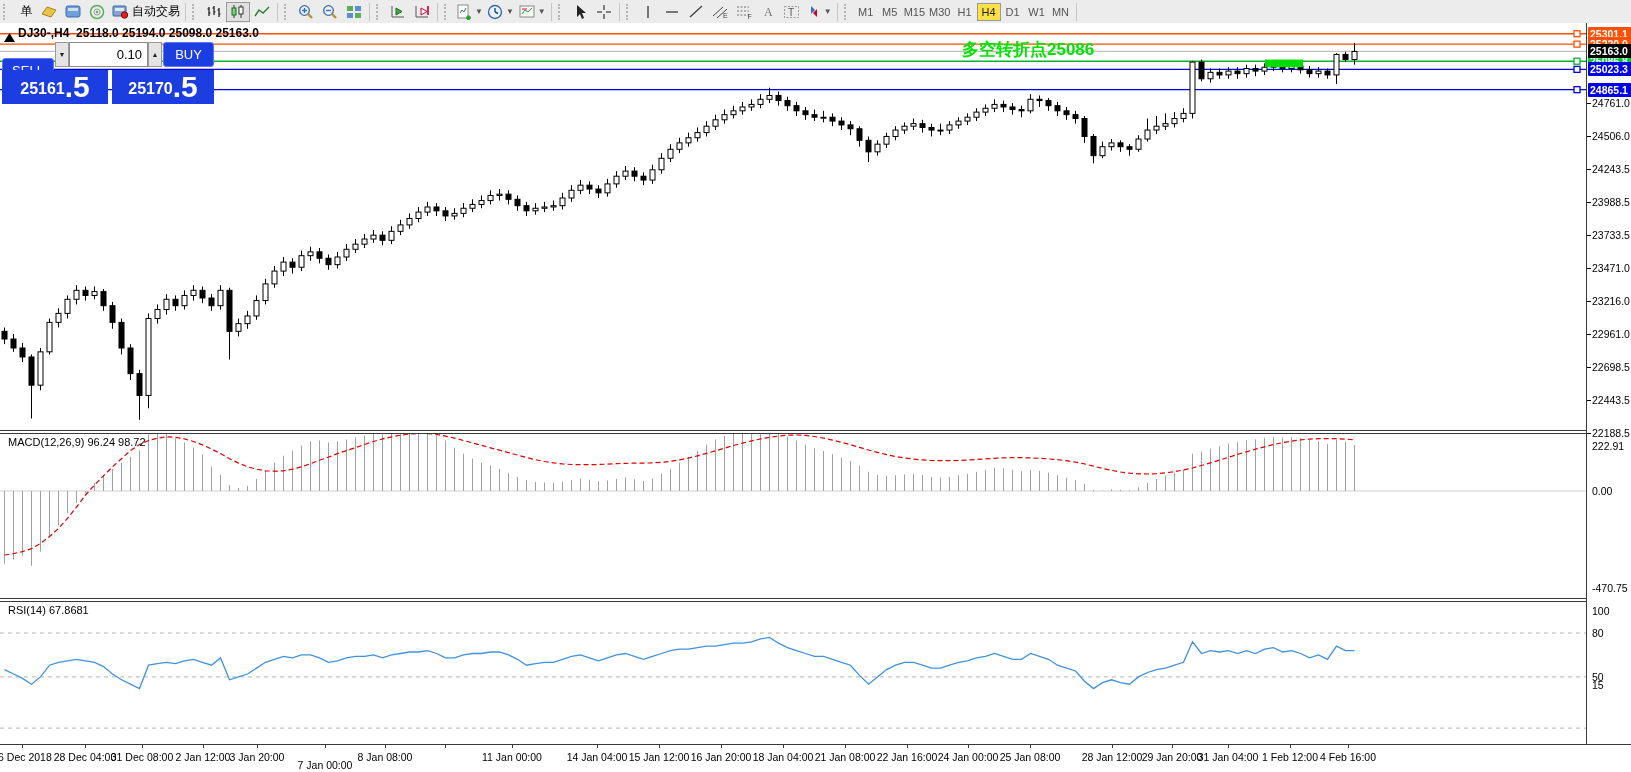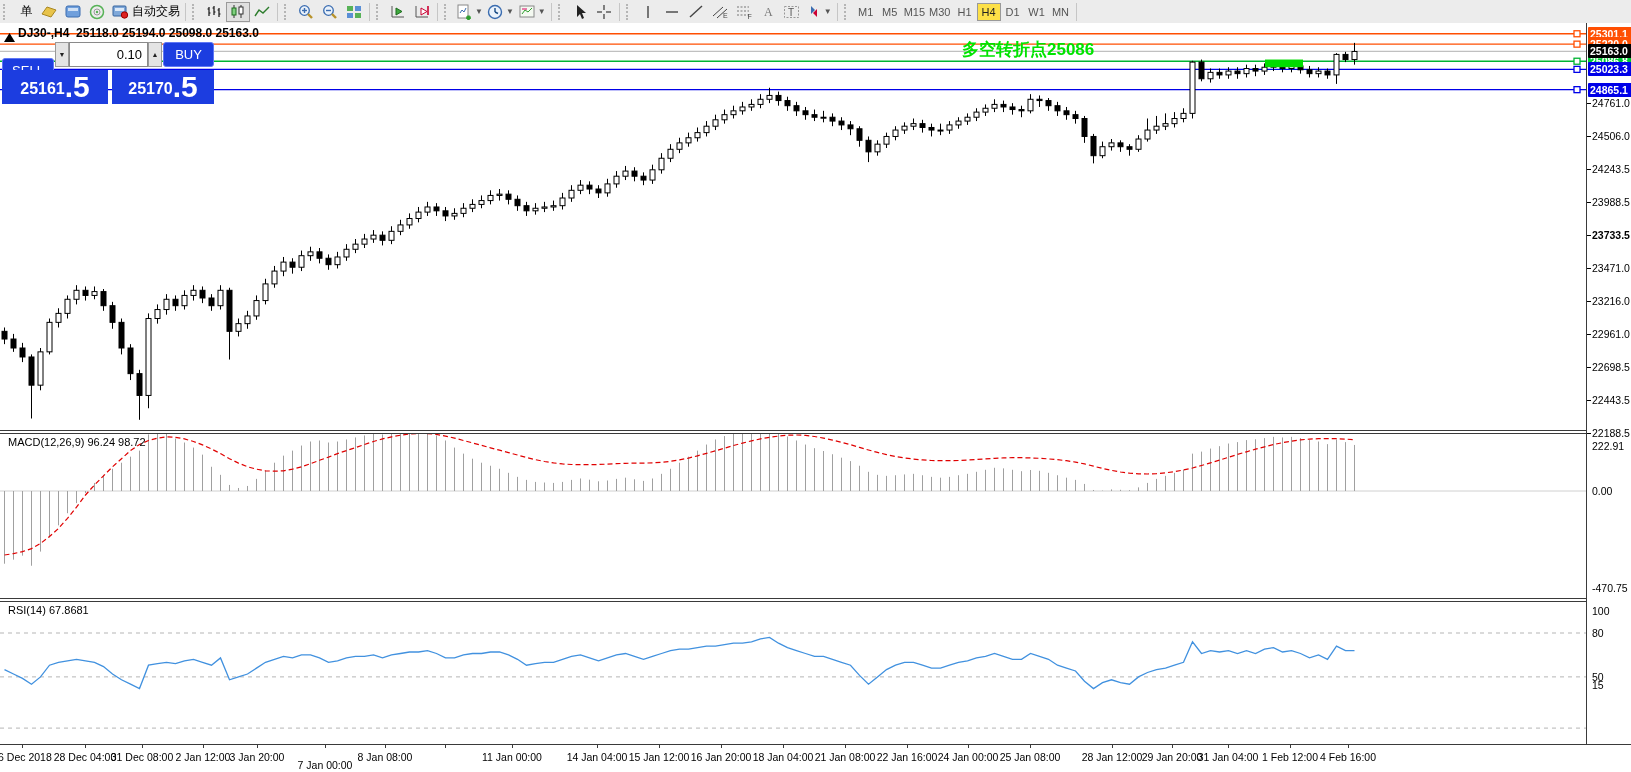--- a/index.html
+++ b/index.html
@@ -843,21 +843,21 @@
     <div id="axis-border"></div>
     <div id="axis-col">
         <div class="ytick" style="top: 74px;">24761.0</div>
         <div class="ytick-dash" style="top: 80px;"></div>
         <div class="ytick" style="top: 106.692px;">24506.0</div>
         <div class="ytick-dash" style="top: 112.692px;"></div>
         <div class="ytick" style="top: 140.346px;">24243.5</div>
         <div class="ytick-dash" style="top: 146.346px;"></div>
         <div class="ytick" style="top: 173.038px;">23988.5</div>
         <div class="ytick-dash" style="top: 179.038px;"></div>
-        <div class="ytick" style="top: 205.731px; font-weight: bold;">23733.5</div>
+        <div class="ytick" style="top: 205.731px;">23733.5</div>
         <div class="ytick-dash" style="top: 211.731px;"></div>
         <div class="ytick" style="top: 239.385px;">23471.0</div>
         <div class="ytick-dash" style="top: 245.385px;"></div>
         <div class="ytick" style="top: 272.077px;">23216.0</div>
         <div class="ytick-dash" style="top: 278.077px;"></div>
         <div class="ytick" style="top: 304.769px;">22961.0</div>
         <div class="ytick-dash" style="top: 310.769px;"></div>
         <div class="ytick" style="top: 338.423px;">22698.5</div>
         <div class="ytick-dash" style="top: 344.423px;"></div>
         <div class="ytick" style="top: 371.115px;">22443.5</div>

